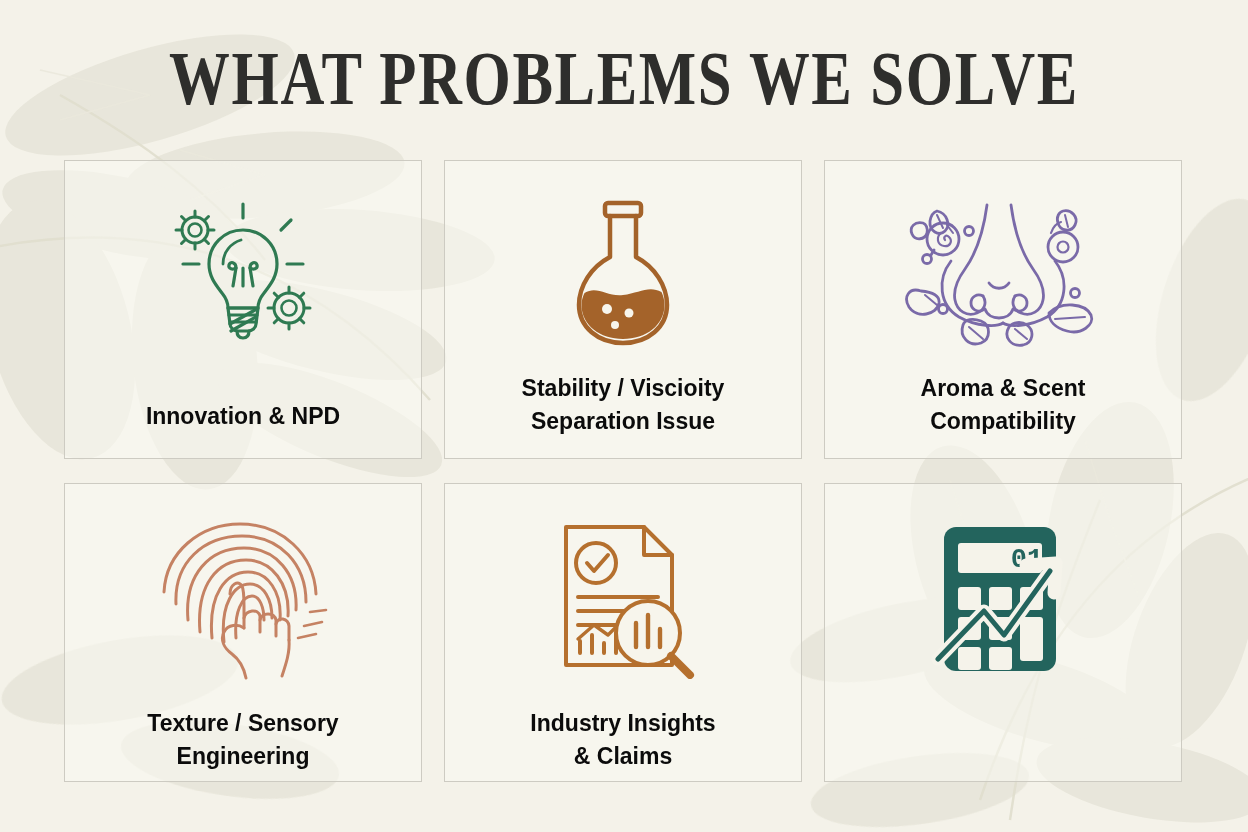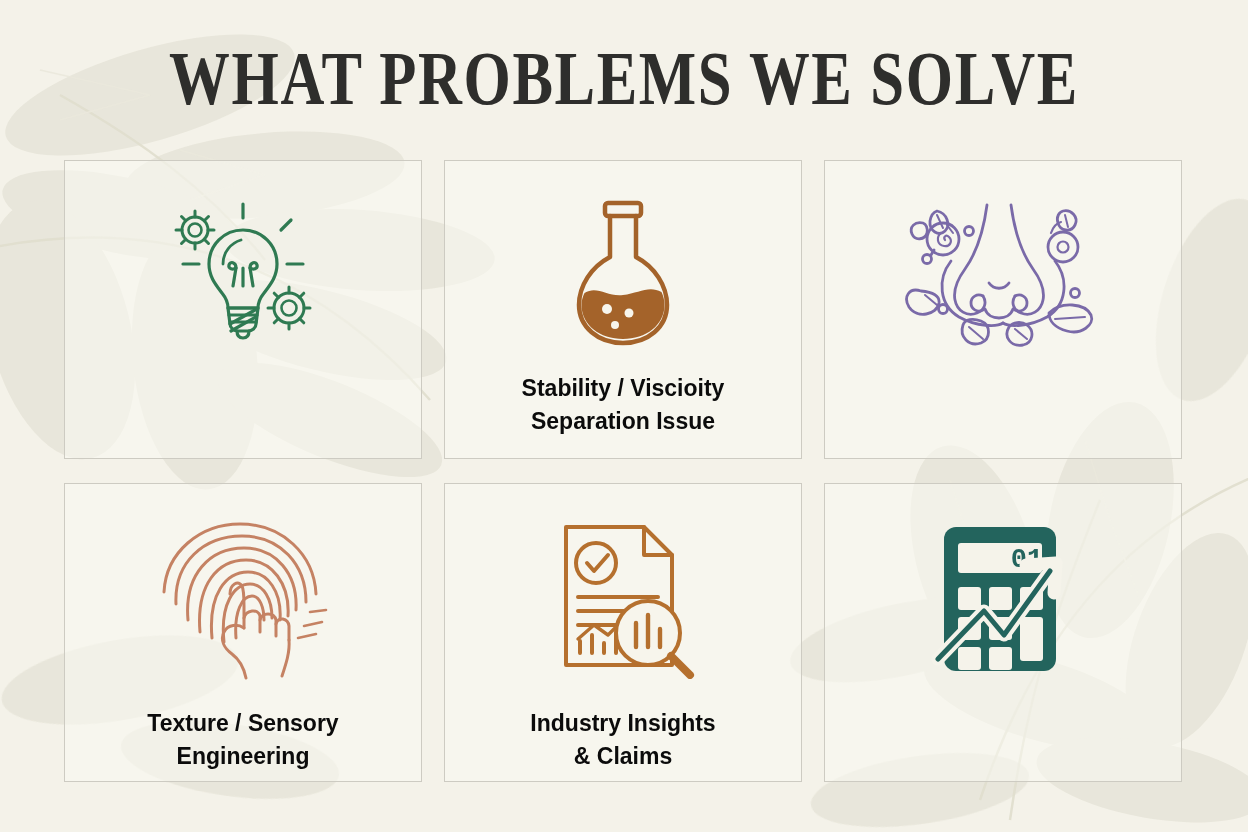--- a/index.html
+++ b/index.html
@@ -185,20 +185,21 @@
 
           <g stroke-width="3">
             <circle cx="126" cy="110" r="15"></circle>
             <circle cx="126" cy="110" r="7.5" stroke-width="2.6"></circle>
             <path d="M126 89 L126 95 M126 125 L126 131 M105 110 L111 110 M141 110 L147 110
                      M111.2 95.2 L115.5 99.5 M136.5 120.5 L140.8 124.8
                      M140.8 95.2 L136.5 99.5 M115.5 120.5 L111.2 124.8"></path>
           </g>
         </svg>
       </div>
+      <div class="card-label single">Innovation &amp; NPD</div>
     </div>
 
     <div class="card row1">
       <div class="card-icon">
         <svg width="140" height="152" viewBox="0 0 140 152" fill="none" stroke="#a4632a" stroke-width="4.5" stroke-linecap="round" stroke-linejoin="round">
 
           <rect x="52" y="6" width="36" height="13" rx="3"></rect>
 
           <path d="M57 19 L57 60 C38 70 26 89 26 108 C26 130 45 146 70 146
                    C95 146 114 130 114 108 C114 89 102 70 83 60 L83 19"></path>
@@ -257,20 +258,22 @@
           <path d="M18 94 C6 90 0 100 6 110 C14 122 34 118 36 106 C37 99 30 95 18 94 Z"></path>
           <path d="M22 98 L34 108" stroke-width="2"></path>
           <path d="M146 116 C158 104 182 106 188 118 C192 128 178 138 164 134 C152 131 146 124 146 116 Z"></path>
           <path d="M152 122 L182 120" stroke-width="2"></path>
           <path d="M60 128 C56 140 66 150 78 146 C88 142 88 128 78 124 C70 121 62 122 60 128 Z"></path>
           <path d="M66 130 L80 142" stroke-width="2"></path>
           <path d="M106 130 C100 140 108 150 120 148 C130 146 132 134 124 128 C118 124 110 125 106 130 Z"></path>
           <path d="M112 132 L124 142" stroke-width="2"></path>
         </svg>
       </div>
+      <div class="card-label">Aroma &amp; Scent
+Compatibility</div>
     </div>
 
     <div class="card row2">
       <div class="card-icon">
         <svg width="170" height="165" viewBox="0 0 170 165" fill="none" stroke="#c58263" stroke-width="3" stroke-linecap="round" stroke-linejoin="round">
 
           <path d="M6 76 C8 36 42 8 82 8 C124 8 156 38 158 78"></path>
           <path d="M18 88 C16 46 46 20 84 20 C122 20 148 48 148 86"></path>
           <path d="M30 104 C26 58 52 32 86 32 C118 32 140 58 138 94"></path>
           <path d="M42 116 C38 68 60 44 88 44 C114 44 132 68 130 100"></path>

